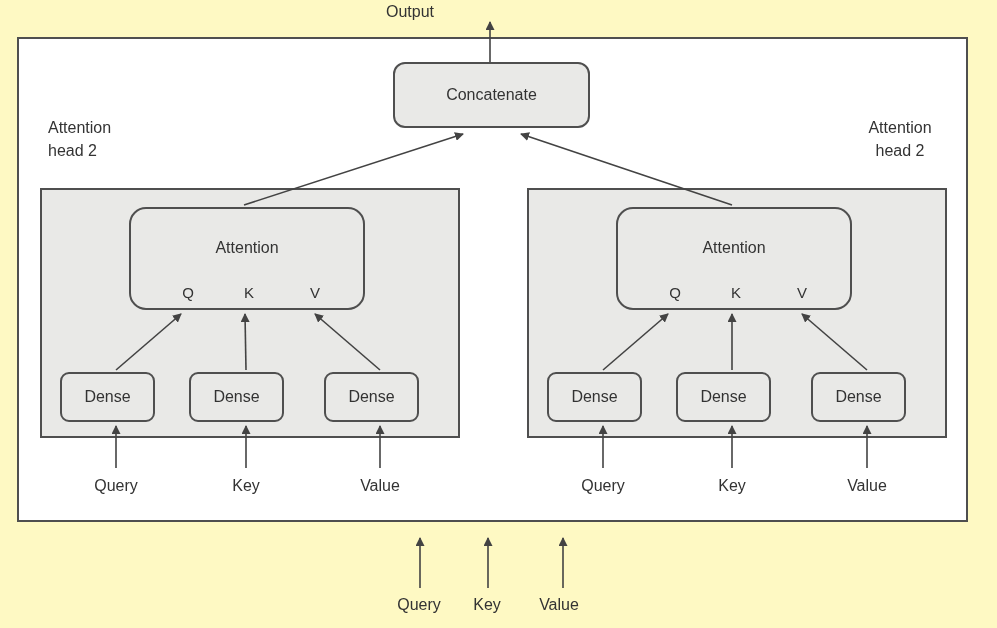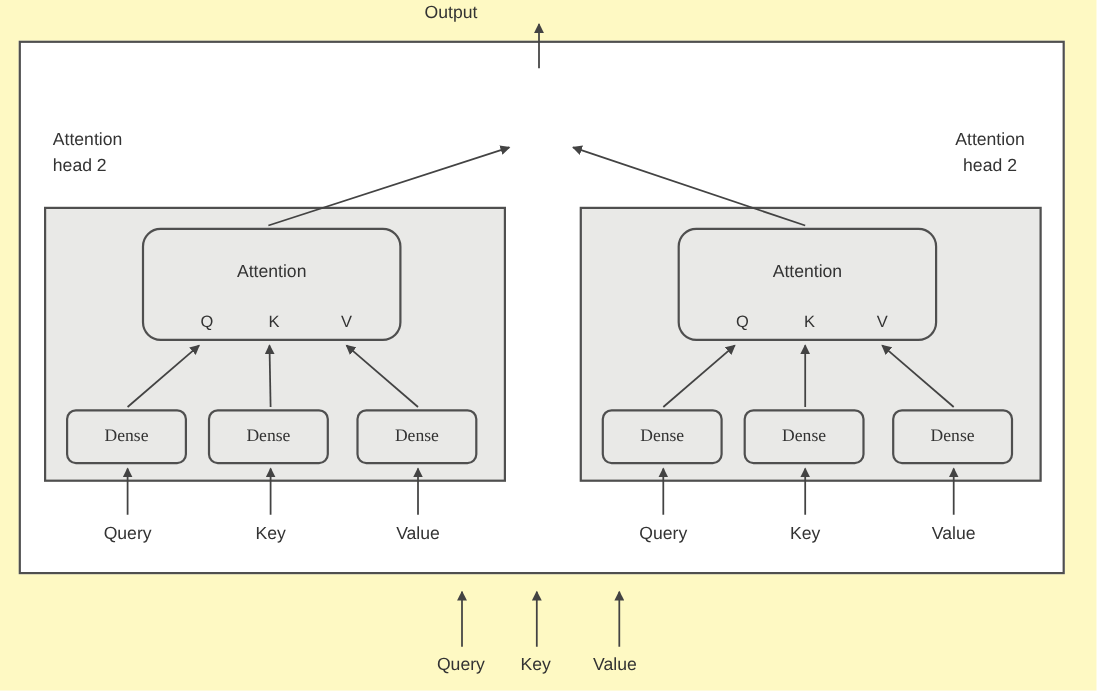--- a/index.html
+++ b/index.html
@@ -71,27 +71,26 @@
     top: 75px;
     transform: translateX(-50%);
     font-size: 15px;
   }
   .port-q { left: 57px; }
   .port-k { left: 118px; }
   .port-v { left: 184px; }
   .dense-box {
     position: absolute;
     top: 182px;
-    width: 110px; height: 50px;
+    width: 95px; height: 50px;
     background: #e9e9e7;
     border: 2px solid #4f4f4f;
     border-radius: 9px;
     display: flex; align-items: center; justify-content: center;
     font-size: 16px;
-    font-family: Liberation Serif, serif;
   }
   .dense-1 { left: 18px; }
   .dense-2 { left: 147px; }
   .dense-3 { left: 282px; }
   .input-label {
     position: absolute;
     top: 477px;
     transform: translateX(-50%);
     font-size: 16px;
   }
@@ -111,20 +110,23 @@
 </style>
 </head>
 <body>
 
 <div class="diagram">
 
   <div class="outer-box"></div>
 
   <div class="output-label">Output</div>
 
+  <div class="concat-box">
+    <span>Concatenate</span>
+  </div>
 
   <div class="head-label head-label-1">
     <div>Attention</div>
     <div>head 2</div>
   </div>
 
   <div class="head-label head-label-2">
     <div>Attention</div>
     <div>head 2</div>
   </div>

